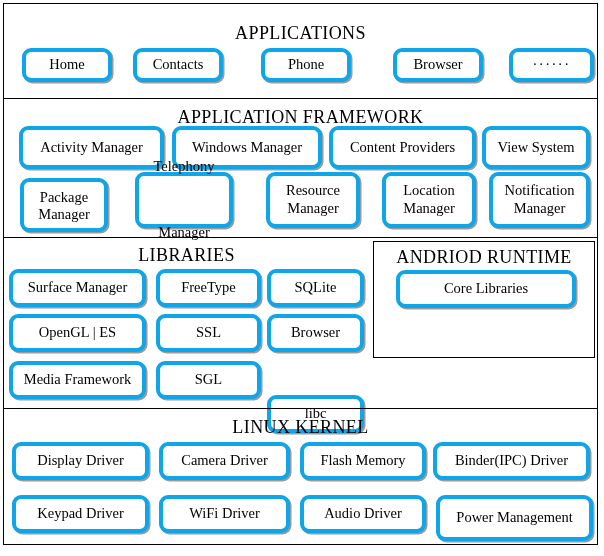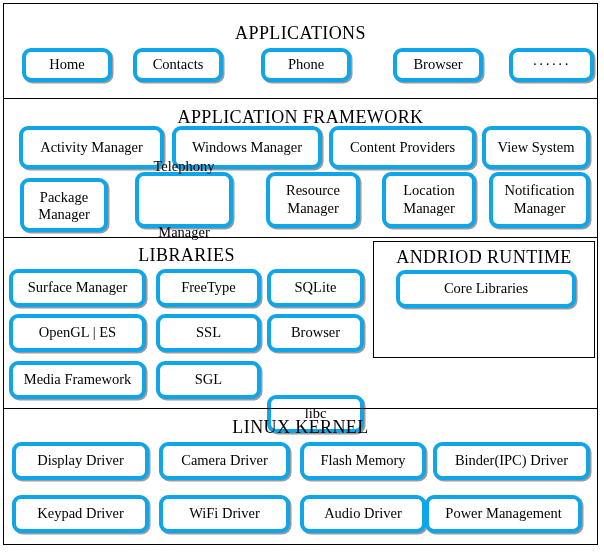--- a/index.html
+++ b/index.html
@@ -194,17 +194,17 @@
 
     <div class="rbox" style="left:8px; top:86px; width:137px; height:38px;">
       <span class="ln">Keypad Driver</span>
     </div>
     <div class="rbox" style="left:155px; top:86px; width:131px; height:38px;">
       <span class="ln">WiFi Driver</span>
     </div>
     <div class="rbox" style="left:296px; top:86px; width:126px; height:38px;">
       <span class="ln">Audio Driver</span>
     </div>
-    <div class="rbox" style="left:421px; top:86px; width:157px; height:38px;">
+    <div class="rbox" style="left:432px; top:86px; width:157px; height:46px;">
       <span class="ln">Power Management</span>
     </div>
   </div>
 </div>
 
 </body></html>

